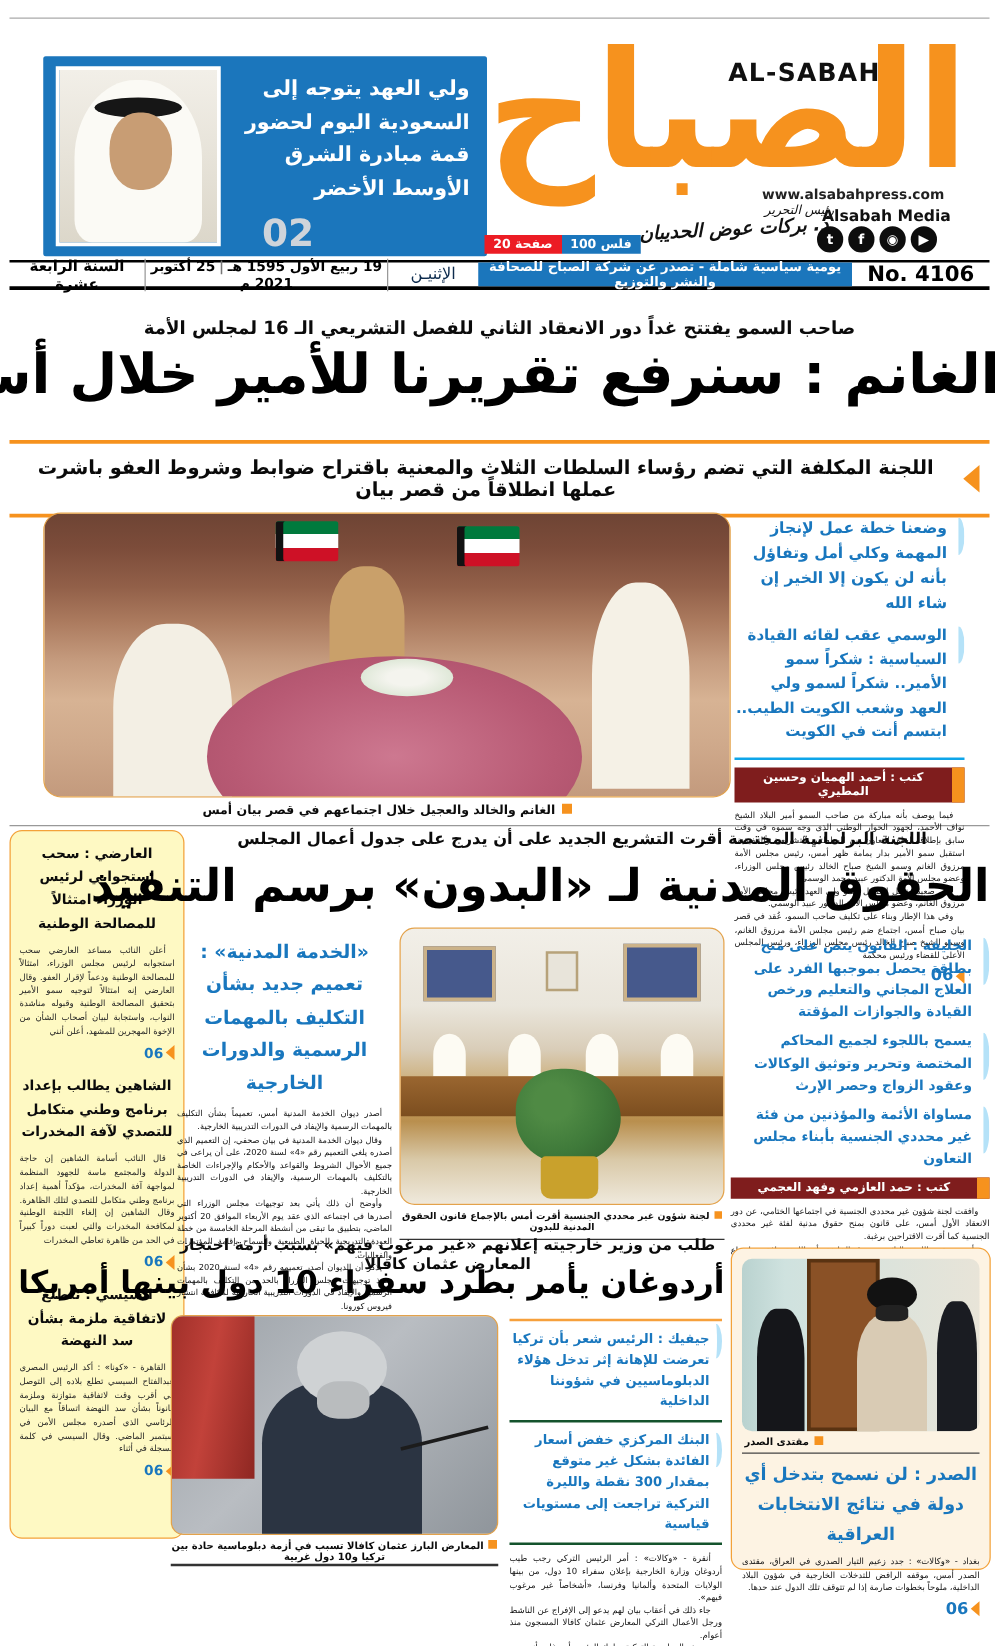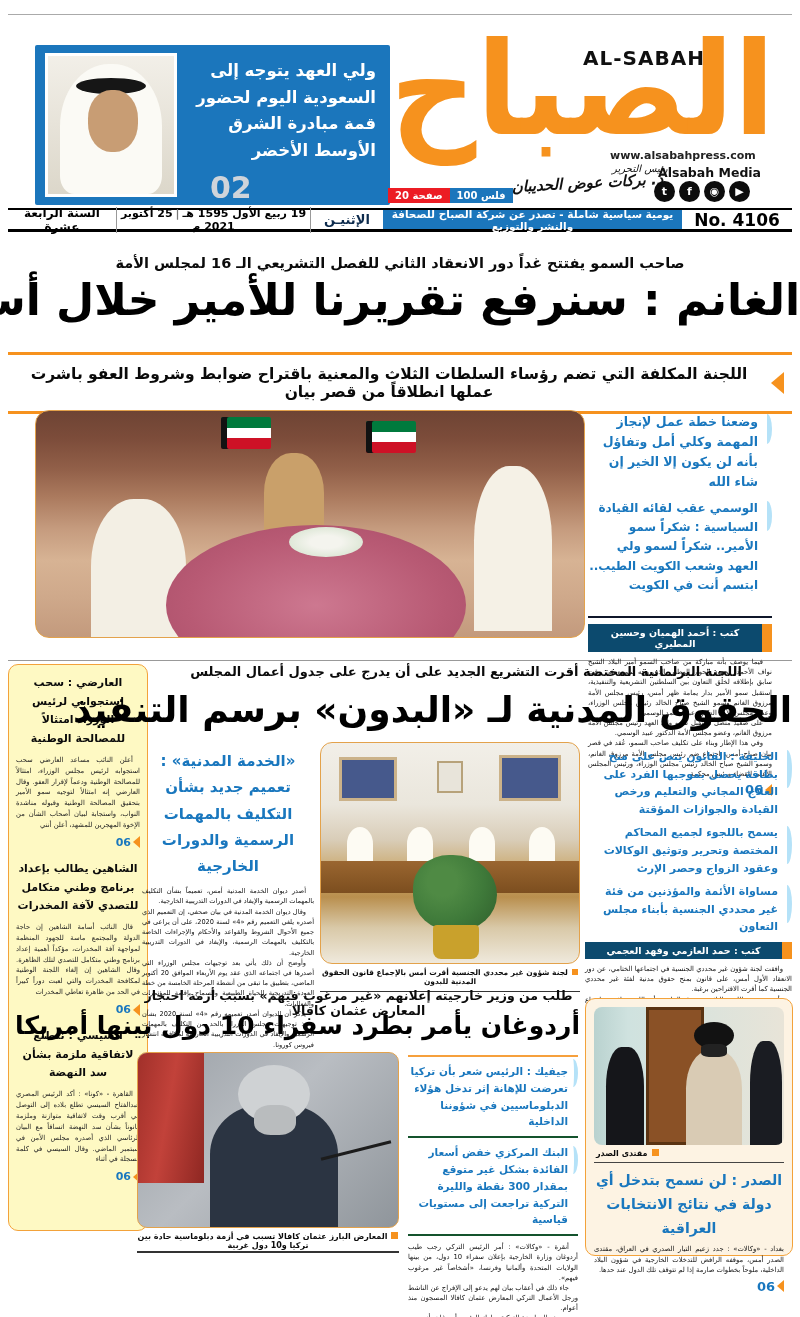--- a/index.html
+++ b/index.html
@@ -27,21 +27,21 @@
   .social { position:absolute; left:654px; top:181px; display:flex; gap:4px; direction:ltr; z-index:2; }
   .soc { width:21px; height:21px; border-radius:50%; background:#0d0d0d; color:#fff; font-size:11px; font-weight:bold; display:flex; align-items:center; justify-content:center; }
   .pricebar { position:absolute; left:388px; top:188px; display:flex; direction:ltr; font-size:10px; font-weight:bold; color:#fff; z-index:2; }
   .price-pages { background:#EC1C24; padding:2px 7px; }
   .price-fils { background:#1B76BC; padding:2px 7px; }
 
   .datebar { position:absolute; left:8px; right:8px; top:208px; height:24px; border-top:2px solid #000; border-bottom:3px solid #000; display:flex; direction:ltr; align-items:center; }
   .db-year { width:108px; text-align:center; font-weight:bold; font-size:12px; }
   .db-dates { width:195px; text-align:center; font-weight:bold; font-size:11px; direction:rtl; border-left:1px solid #999; border-right:1px solid #999; }
   .db-sep { color:#777; padding:0 3px; }
-  .db-day { width:72px; text-align:center; font-weight:bold; font-size:13px; color:#0d2b4d; }
+  .db-day { width:72px; text-align:center; font-weight:normal; font-size:13px; color:#0d2b4d; }
   .db-tagline { flex:1; background:#1B76BC; color:#fff; font-size:10.5px; font-weight:bold; text-align:center; align-self:stretch; display:flex; align-items:center; justify-content:center; }
   .db-issue { width:110px; text-align:center; font-weight:bold; font-size:17px; direction:ltr; }
 
   
   .lead-kicker { position:absolute; top:255px; left:0; right:0; text-align:center; font-weight:bold; font-size:14.5px; color:#0b0b0b; }
   .lead-headline { position:absolute; top:258px; left:0; right:0; text-align:center; font-weight:bold; font-size:44px; line-height:1.9; white-space:nowrap; color:#000; }
   .lead-sub { position:absolute; top:352px; left:8px; right:8px; border-top:3px solid #F6921E; border-bottom:3px solid #F6921E; padding:10px 30px 10px 8px; text-align:center; font-weight:bold; font-size:15.5px; color:#0a0a0a; }
   .sub-arrow { position:absolute; right:8px; top:50%; transform:translateY(-50%); width:0; height:0; border-top:11px solid transparent; border-bottom:11px solid transparent; border-right:13px solid #F6921E; }
 
   .lead-photo { position:absolute; left:35px; top:410px; width:550px; height:228px; border:1px solid #e3a24b; border-radius:14px; overflow:hidden;
@@ -53,22 +53,22 @@
   .lp-fig3 { position:absolute; left:438px; top:55px; width:78px; height:165px; background:#f5f1e6; border-radius:45% 45% 0 0; }
   .lp-flowers { position:absolute; left:253px; top:116px; width:74px; height:30px; background:radial-gradient(#f4f4ee 30%,#dfe8d8 70%); border-radius:50%; }
   .lead-caption { position:absolute; left:35px; top:643px; width:550px; text-align:center; font-size:10px; font-weight:bold; color:#0b0b0b; }
   .sq { display:inline-block; width:8px; height:8px; background:#F6921E; margin-left:5px; }
   .hsep { position:absolute; top:660px; left:8px; right:8px; border-top:1px solid #999; }
 
   .lead-col { position:absolute; left:588px; top:412px; width:184px; }
   .bq { position:relative; color:#1977BE; font-weight:bold; text-align:right; padding-right:14px; line-height:1.6; }
   .crest { position:absolute; right:0; top:2px; width:10px; height:30px; border-right:5px solid #B5E2F8; border-radius:50%; }
   .lq1 { font-size:12.5px; }
-  .lq2 { font-size:12px; margin-top:7px; border-bottom:2px solid #0f172a; padding-bottom:21px; }
-  .byline { position:relative; background:#0c4a6e; color:#fff; font-weight:bold; font-size:9.5px; text-align:center; padding:3px 14px 3px 4px; margin:6px 0 5px; }
+  .lq2 { font-size:12px; margin-top:7px; border-bottom:2px solid #0ea5e9; padding-bottom:11px; }
+  .byline { position:relative; background:#7f1d1d; color:#fff; font-weight:bold; font-size:9.5px; text-align:center; padding:3px 14px 3px 4px; margin:6px 0 5px; }
   .byline::after { content:""; position:absolute; right:0; top:0; bottom:0; width:10px; background:#F6921E; }
   .body { font-size:6.8px; line-height:1.5; text-align:justify; color:#111; }
   .body p { margin:0; text-indent:9px; }
   .pref { display:inline-flex; align-items:center; gap:2px; direction:ltr; color:#1977BE; font-weight:bold; font-size:13px; margin-top:3px; }
   .ptri { width:0; height:0; border-top:6px solid transparent; border-bottom:6px solid transparent; border-right:7px solid #F6921E; }
 
   
   .sidebar { position:absolute; left:8px; top:664px; width:140px; height:567px; border:1.5px solid #F3A23A; border-radius:10px; background:#fef9c3; padding:9px 7px; }
   .sb-title { font-size:11px; font-weight:bold; text-align:center; line-height:1.7; margin-bottom:6px; color:#0b0b0b; }
   .sb-body { font-size:6.8px; line-height:1.6; text-align:justify; color:#222; }
@@ -185,20 +185,23 @@
 
   <div class="lead-photo">
     <span class="flag" style="left:185px;top:6px;"></span>
     <span class="flag" style="left:330px;top:10px;"></span>
     <span class="lp-fig1"></span>
     <span class="lp-fig2"></span>
     <span class="lp-fig3"></span>
     <span class="lp-table"></span>
     <span class="lp-flowers"></span>
   </div>
+  <div class="lead-caption">
+    <span class="sq"></span><span>الغانم والخالد والعجيل خلال اجتماعهم في قصر بيان أمس</span>
+  </div>
   <div class="hsep"></div>
 
   <div class="lead-col">
     <div class="bq lq1"><span class="crest"></span><span>وضعنا خطة عمل لإنجاز المهمة وكلي أمل وتفاؤل بأنه لن يكون إلا الخير إن شاء الله</span></div>
     <div class="bq lq2"><span class="crest"></span><span>الوسمي عقب لقائه القيادة السياسية : شكراً سمو الأمير.. شكراً لسمو ولي العهد وشعب الكويت الطيب.. ابتسم أنت في الكويت</span></div>
     <div class="byline">كتب : أحمد الهميان وحسين المطيري</div>
     <div class="body">
       <p>فيما يوصف بأنه مباركة من صاحب السمو أمير البلاد الشيخ نواف الأحمد، لجهود الحوار الوطني الذي وجه سموه في وقت سابق بإطلاقه لخلق التعاون بين السلطتين التشريعية والتنفيذية، استقبل سمو الأمير بدار يمامة ظهر أمس، رئيس مجلس الأمة مرزوق الغانم وسمو الشيخ صباح الخالد رئيس مجلس الوزراء، وعضو مجلس الأمة الدكتور عبيد محمد الوسمي.</p>
       <p>على صعيد متصل استقبل سمو ولي العهد رئيس مجلس الأمة مرزوق الغانم، وعضو مجلس الأمة الدكتور عبيد الوسمي.</p>
       <p>وفي هذا الإطار وبناء على تكليف صاحب السمو، عُقد في قصر بيان صباح أمس، اجتماع ضم رئيس مجلس الأمة مرزوق الغانم، وسمو الشيخ صباح الخالد رئيس مجلس الوزراء، ورئيس المجلس الأعلى للقضاء ورئيس محكمة</p>

